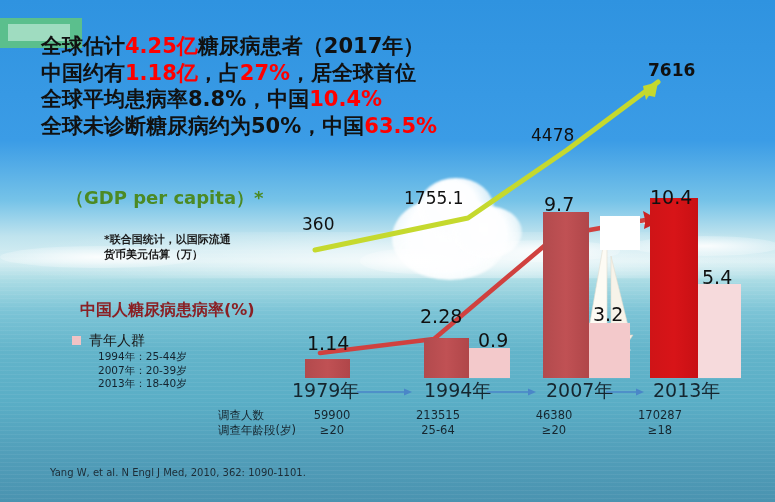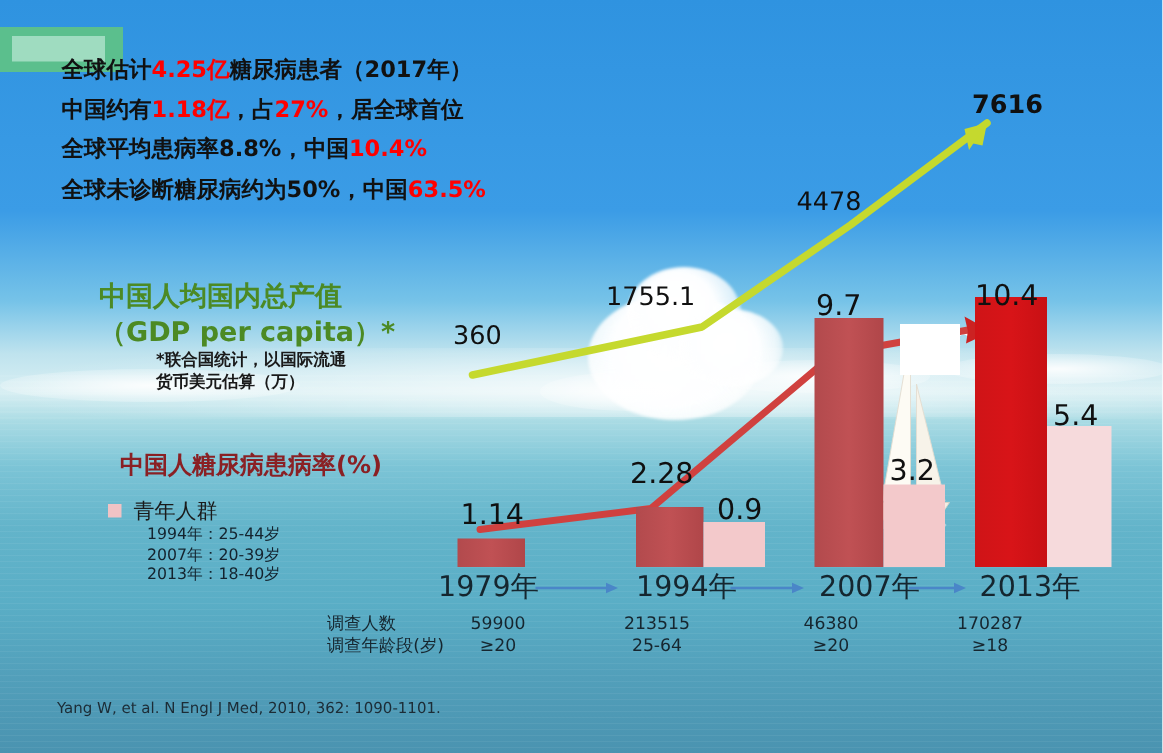--- a/index.html
+++ b/index.html
@@ -71,21 +71,21 @@
   }
   .redact-green2 {
     position: absolute; left: 8px; top: 24px; width: 62px; height: 17px;
     background: #9fdcc0;
   }
 
   
   .headline {
     position: absolute; left: 41px; top: 33px;
     font-family: "DejaVu Sans", "Liberation Sans", sans-serif;
-    font-size: 15px;
+    font-size: 21px;
     line-height: 26.5px;
     font-weight: bold;
     color: #111111;
     white-space: nowrap;
   }
   .headline .hl { color: #ff0000; }
 
   
   .gdp-title {
     position: absolute; left: 66px; top: 186px;
@@ -162,21 +162,21 @@
   .survey-head { position: absolute; left: 0; }
   .sv { position: absolute; text-align: center; }
 
   
   .footer {
     position: absolute; left: 22px; top: 466px;
     font-family: "DejaVu Sans", "Liberation Sans", sans-serif;
     font-size: 10px; line-height: 13px; color: #1c2c36; white-space: nowrap;
   }
   .footer .src-label { color: #13242e; }
-  .footer-line2 { margin-left: 16px; }
+  .footer-line2 { margin-left: 28px; }
 </style>
 </head>
 <body>
 
 <div id="slide">
 
   <div class="horizon-glow"></div>
   <div class="sea-texture"></div>
 
   <div class="cloud" style="left:392px; top:196px; width:116px; height:84px;"></div>
@@ -212,21 +212,20 @@
     </div>
     <div>
       <span>全球平均患病率8.8%，中国</span><span class="hl">10.4%</span>
     </div>
     <div>
       <span>全球未诊断糖尿病约为50%，中国</span><span class="hl">63.5%</span>
     </div>
   </div>
 
   <div class="gdp-title">
-    <div>中国人均国内总产值</div>
     <div>（GDP per capita）*</div>
   </div>
   <div class="gdp-note">
     <div>*联合国统计，以国际流通</div>
     <div>货币美元估算（万）</div>
   </div>
 
   <div class="prev-title">中国人糖尿病患病率(%)</div>
   <div class="legend">
     <div class="legend-row">

